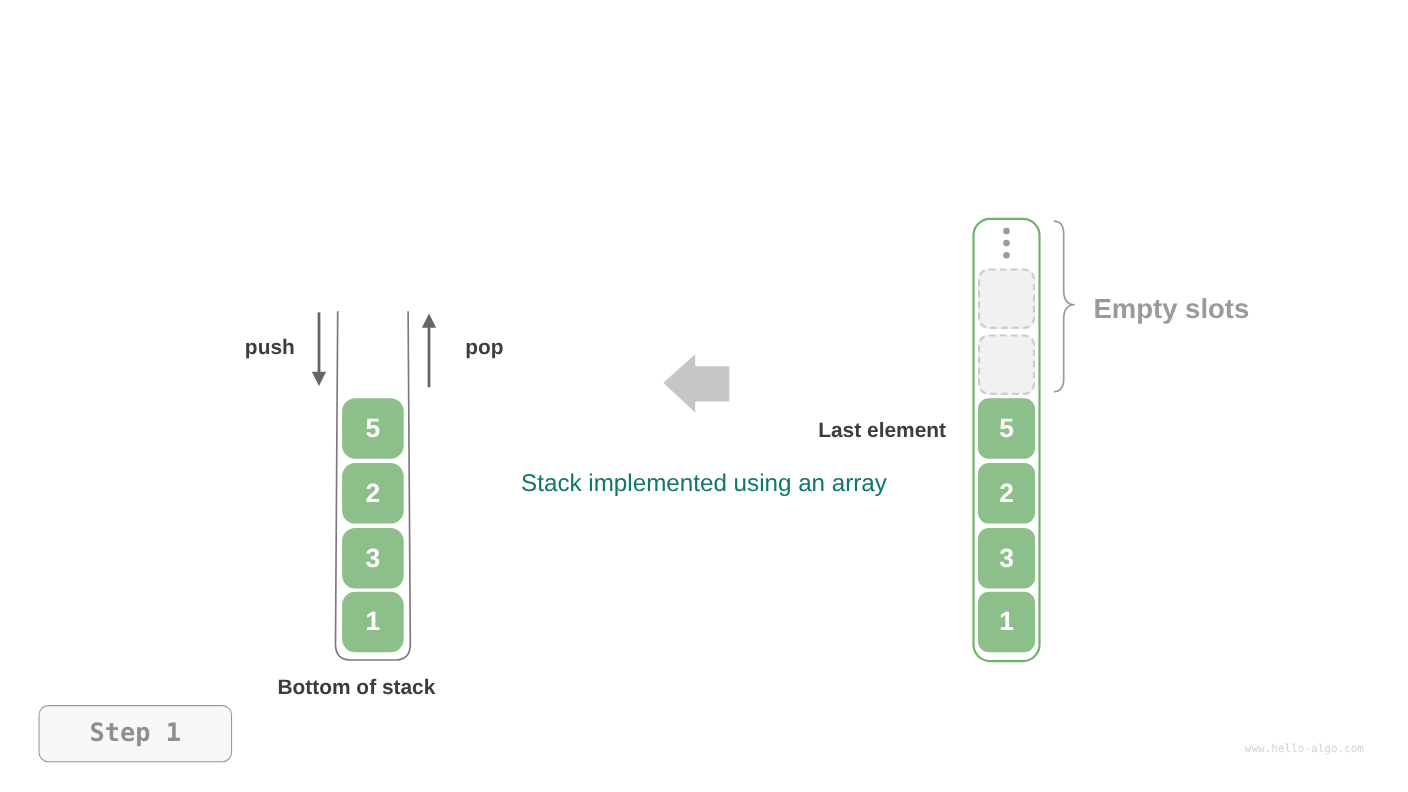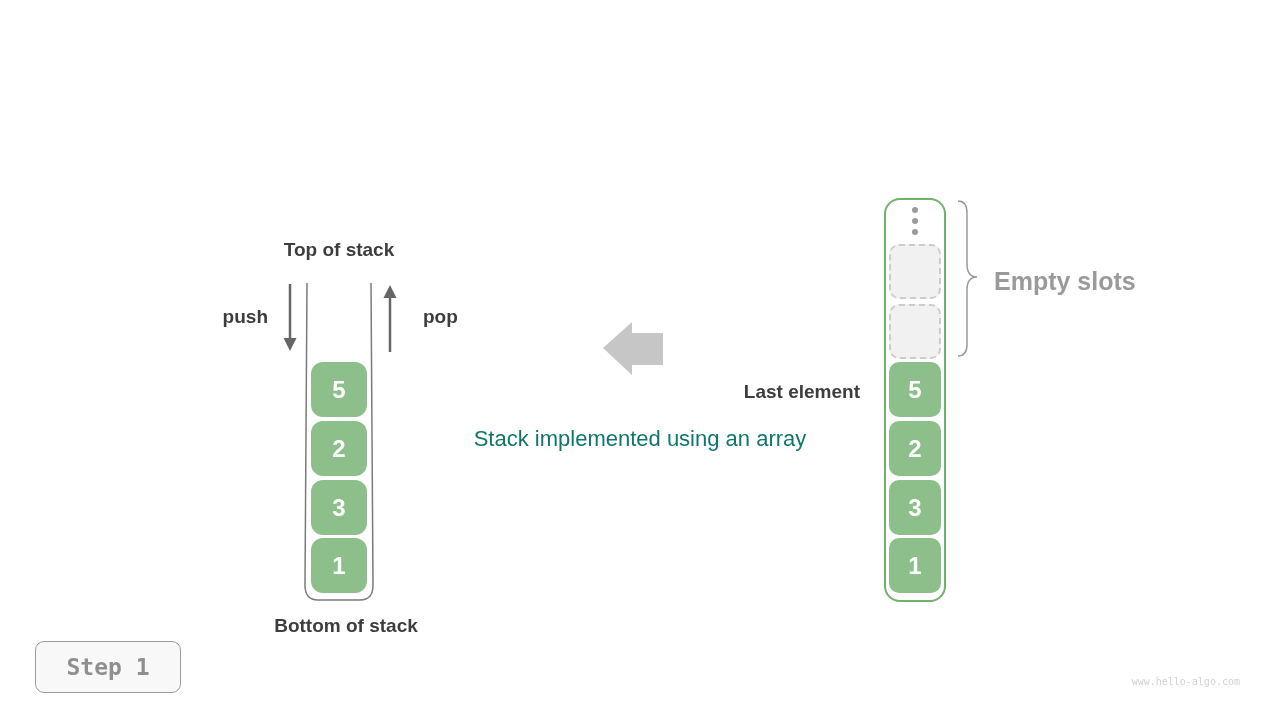--- a/index.html
+++ b/index.html
@@ -67,21 +67,21 @@
     align-items:center;
     gap:5px;
   }
   .dots span{
     width:6px;height:6px;border-radius:50%;
     background:#9a9a9a;display:block;
   }
   .step-badge{
     position:absolute;
     left:35px; top:641px;
-    width:146px; height:52px;
+    width:176px; height:52px;
     background:#f8f8f8;
     border:1.5px solid #9a9a9a;
     border-radius:9px;
     box-sizing:border-box;
     display:flex;align-items:center;justify-content:center;
     font-family:"DejaVu Sans Mono", monospace;
     font-weight:bold;
     font-size:23px;
     color:#8f8f8f;
   }
@@ -115,32 +115,31 @@
     <g fill="#666666" stroke="#666666">
       <line x1="390" y1="352" x2="390" y2="296" stroke-width="2.5"></line>
       <polygon points="383.5,298 396.5,298 390,285" stroke="none"></polygon>
     </g>
 
     <polygon points="603,348 632,322 632,333 663,333 663,365 632,365 632,375" fill="#c6c6c6"></polygon>
 
     <path d="M958,201 Q967,201 967,213 L967,264 Q967,277 977,277 Q967,277 967,290 L967,344 Q967,356 958,356" fill="none" stroke="#9a9a9a" stroke-width="1.5"></path>
   </svg>
 
-  <div class="abs label-dark" style="left:239px;top:239px;width:200px;text-align:center;">Top of stack</div>
 
   <div class="abs label-dark" style="left:178px;top:306px;width:90px;text-align:right;">push</div>
 
   <div class="abs label-dark" style="left:423px;top:306px;width:90px;text-align:left;">pop</div>
 
   <div class="stack-el" style="left:311px;top:362px;width:56px;height:55px;">5</div>
   <div class="stack-el" style="left:311px;top:421px;width:56px;height:55px;">2</div>
   <div class="stack-el" style="left:311px;top:480px;width:56px;height:55px;">3</div>
   <div class="stack-el" style="left:311px;top:538px;width:56px;height:55px;">1</div>
 
-  <div class="abs label-dark" style="left:246px;top:615px;width:200px;text-align:center;">Bottom of stack</div>
+  <div class="abs label-dark" style="left:224px;top:615px;width:200px;text-align:center;">Bottom of stack</div>
 
   <div class="abs caption" style="left:340px;top:426px;width:600px;">Stack implemented using an array</div>
 
   <div class="array-container"></div>
 
   <div class="dots">
     <span></span>
     <span></span>
     <span></span>
   </div>

